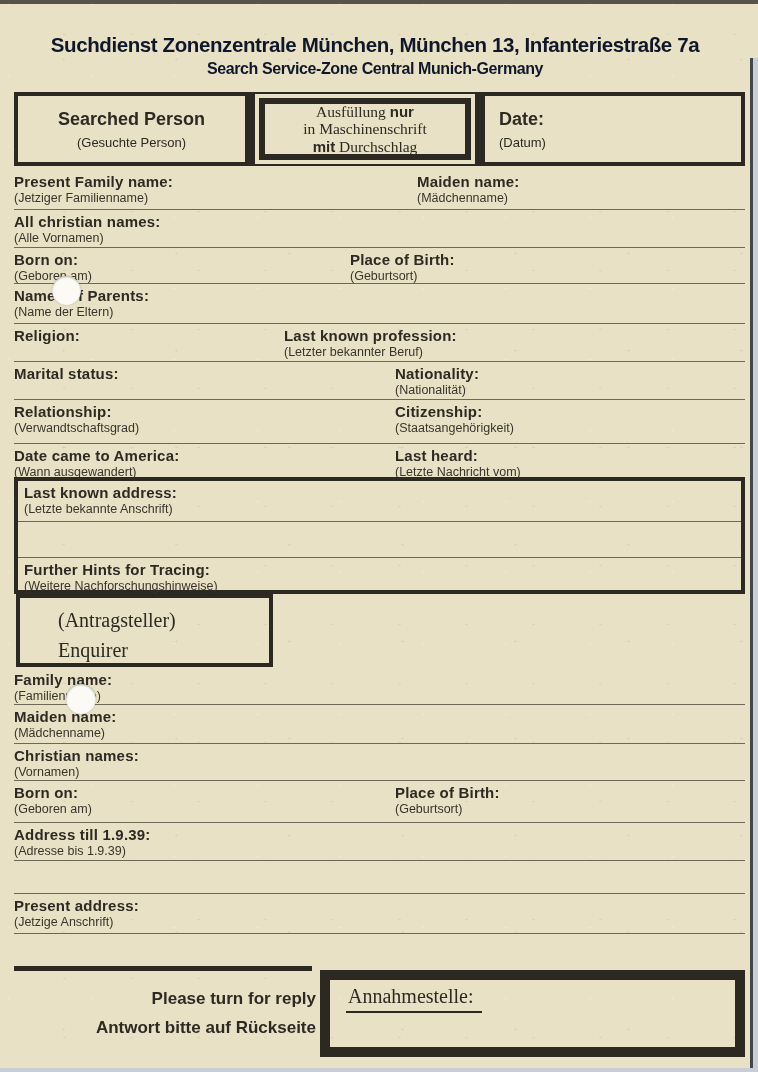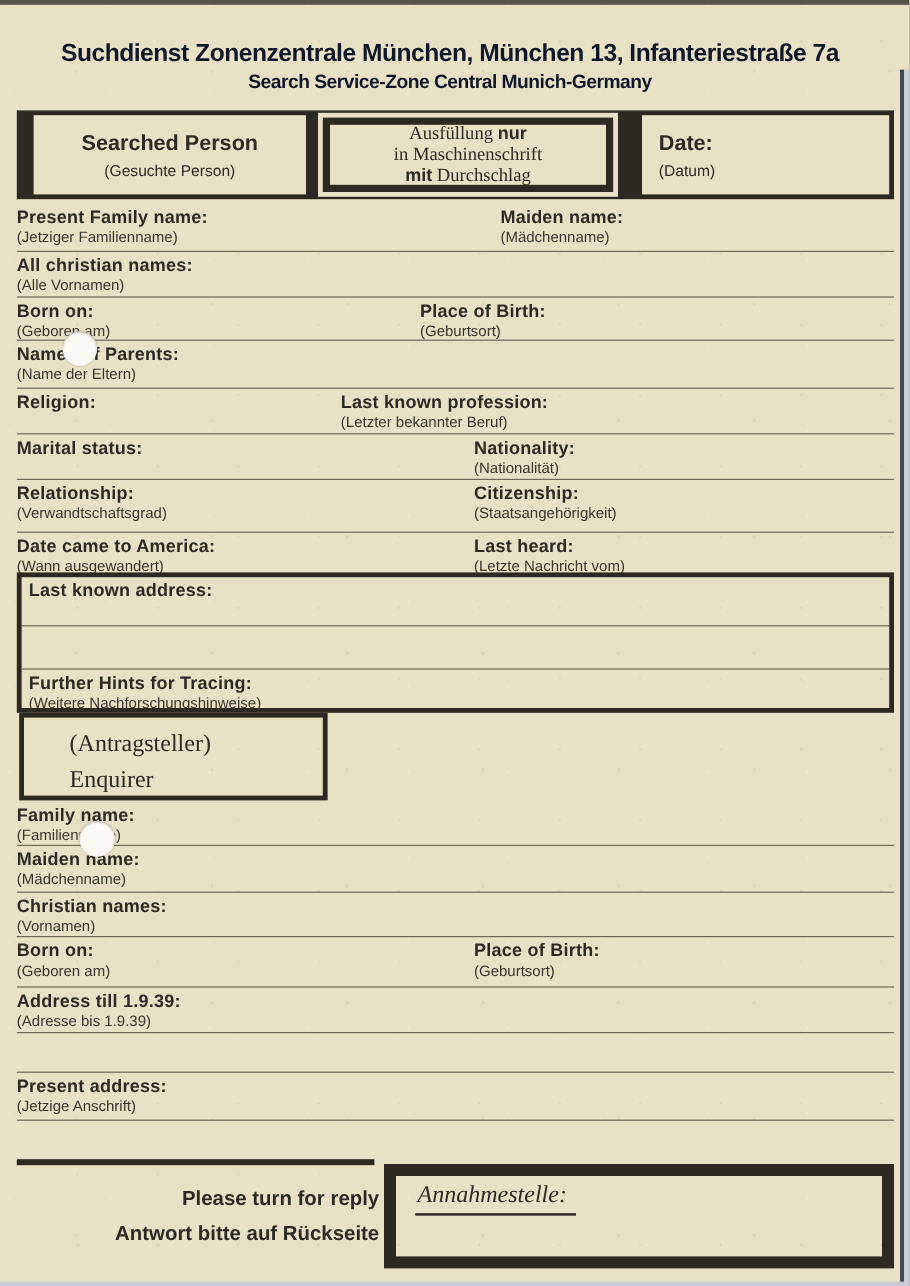--- a/index.html
+++ b/index.html
@@ -25,25 +25,25 @@
     background:linear-gradient(to right,#43464b 0 3px,#c9ced6 3px);}
   
   .hdr{position:absolute;top:33px;left:0;right:8px;text-align:center;
     font-weight:700;letter-spacing:-.4px;color:#0f172a;}
   .hdr .l1{font-size:20.5px;line-height:24px;}
   .hdr .l2{font-size:16px;line-height:24px;}
   
   .topstrip{position:absolute;top:92px;left:14px;right:13px;height:74px;
     background:#2b2922;display:flex;gap:9px;padding:4px;box-sizing:border-box;}
   .tb{background:#e9e1c5;display:flex;flex-direction:column;justify-content:center;
-    align-items:center;box-sizing:border-box;margin-left:10px;}
+    align-items:center;box-sizing:border-box;}
   .tb .en{font-weight:700;font-size:18px;}
   .tb .de{font-size:13px;margin-top:5px;}
   .tb1{width:227px;}
-  .tb2{width:242px;margin:2px 5px;border:6px solid #2b2922;
+  .tb2{width:212px;margin:2px 5px;border:6px solid #2b2922;
     box-shadow:0 0 0 4px #e9e1c5;z-index:1;
     font-family:"Liberation Serif",serif;font-size:15.5px;line-height:17.5px;text-align:center;}
   .tb2 b{font-family:"Liberation Sans",sans-serif;font-size:15px;}
   .tb3{flex:1;align-items:flex-start;padding-left:14px;}
   
   .sp{position:absolute;top:170px;left:14px;right:13px;}
   .en-rows{position:absolute;top:668px;left:14px;right:13px;}
   .frow{position:relative;box-sizing:border-box;border-bottom:1px solid #6e6857;padding-top:3px;}
   .noline{border-bottom:none;}
   .h40{height:40px}.h38{height:38px}.h36{height:36px}.h44{height:44px}
@@ -62,21 +62,21 @@
   .ebox{position:absolute;top:594px;left:16px;width:257px;height:73px;
     border:4px solid #2b2922;box-sizing:border-box;padding:7px 0 0 38px;
     font-family:"Liberation Serif",serif;font-size:20px;line-height:30px;}
   
   .fline{position:absolute;top:966px;left:14px;width:298px;height:5px;background:#2b2922;}
   .fttext{position:absolute;top:984px;left:28px;width:288px;text-align:right;
     font-weight:700;font-size:17px;line-height:29px;}
   .nbox{position:absolute;top:970px;left:320px;right:13px;height:87px;
     border:10px solid #2b2922;box-sizing:border-box;padding:5px 0 0 16px;}
   .nbox .an{display:inline-block;font-family:"Liberation Serif",serif;font-size:20px;
-    border-bottom:2px solid #2b2922;padding:0 8px 3px 2px;font-style:italic;}
+    border-bottom:2px solid #2b2922;padding:0 8px 3px 2px;}
   
   .hole{position:absolute;border-radius:50%;background:#fbfaf4;
     box-shadow:inset 0 1px 2px rgba(0,0,0,.28), 0 0 0 1px rgba(0,0,0,.06);}
   .hole1{left:52px;top:276px;width:29px;height:29px;}
   .hole2{left:66px;top:684px;width:30px;height:30px;}
 </style>
 </head>
 <body>
 
 <div class="page">
@@ -174,20 +174,21 @@
       <div class="cell2 x381">
         <div class="lbl">Last heard:</div>
         <div class="sub">(Letzte Nachricht vom)</div>
       </div>
     </div>
   </div>
 
   <div class="abox">
     <div class="seg s1">
       <div class="lbl">Last known address:</div>
+      <div class="sub">(Letzte bekannte Anschrift)</div>
     </div>
     <div class="seg s2"></div>
     <div class="seg s3">
       <div class="lbl">Further Hints for Tracing:</div>
       <div class="sub">(Weitere Nachforschungshinweise)</div>
     </div>
   </div>
 
   <div class="ebox">
     <div>(Antragsteller)</div>

